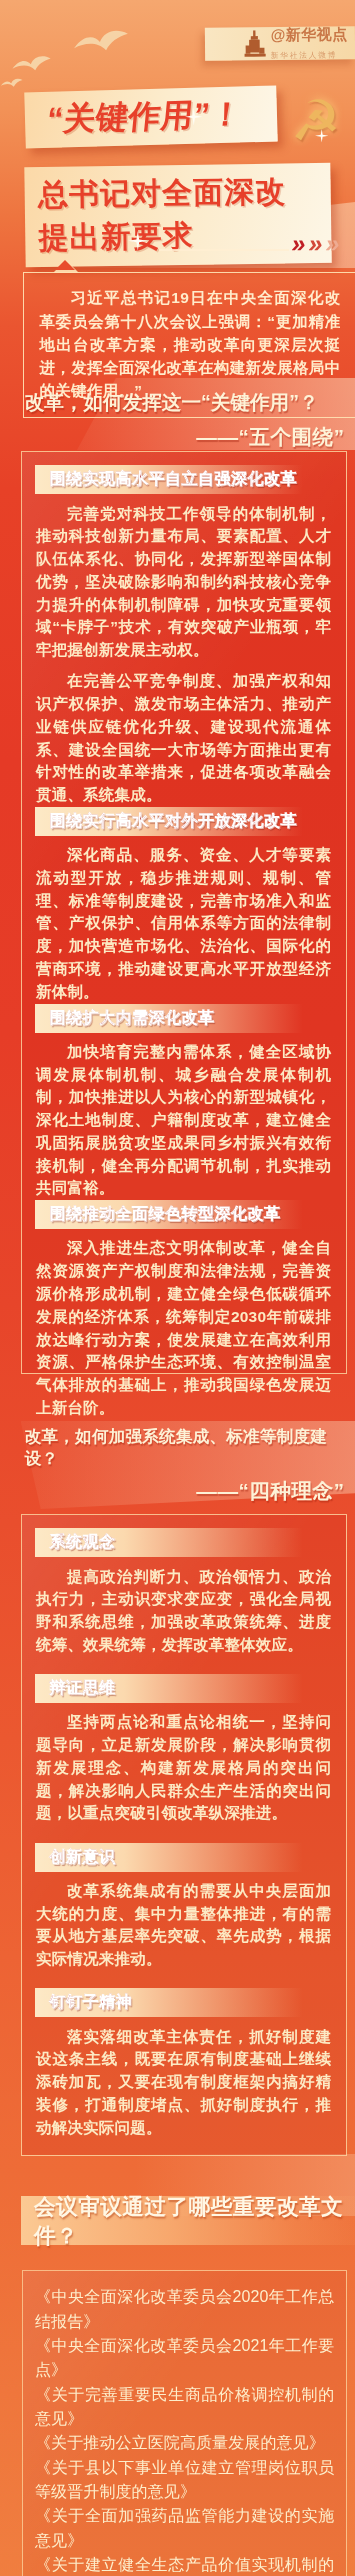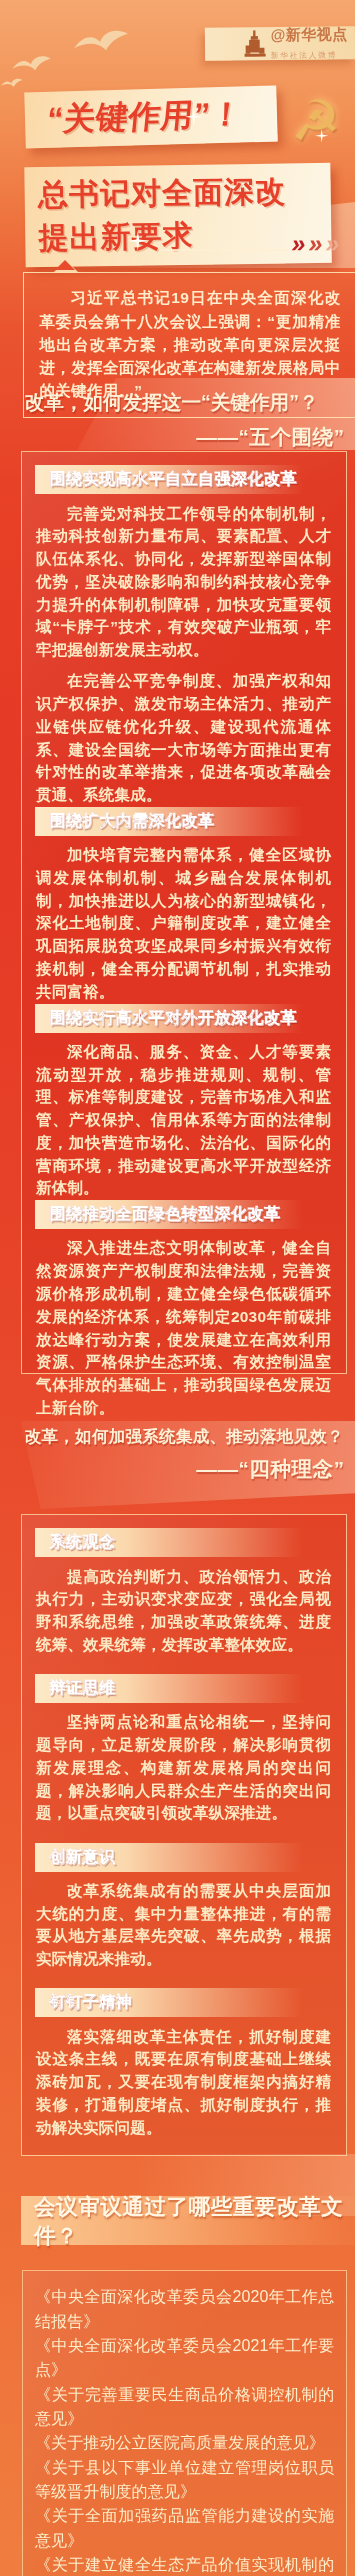--- a/index.html
+++ b/index.html
@@ -176,35 +176,35 @@
 
   <div class="abs card card1">
     <div class="block">
       <div class="block-title">围绕实现高水平自立自强深化改革</div>
       <p class="block-body">完善党对科技工作领导的体制机制，推动科技创新力量布局、要素配置、人才队伍体系化、协同化，发挥新型举国体制优势，坚决破除影响和制约科技核心竞争力提升的体制机制障碍，加快攻克重要领域“卡脖子”技术，有效突破产业瓶颈，牢牢把握创新发展主动权。</p>
     </div>
     <div class="block">
       <p class="block-body">在完善公平竞争制度、加强产权和知识产权保护、激发市场主体活力、推动产业链供应链优化升级、建设现代流通体系、建设全国统一大市场等方面推出更有针对性的改革举措来，促进各项改革融会贯通、系统集成。</p>
     </div>
     <div class="block">
+      <div class="block-title">围绕实行高水平对外开放深化改革</div>
+      <p class="block-body">深化商品、服务、资金、人才等要素流动型开放，稳步推进规则、规制、管理、标准等制度建设，完善市场准入和监管、产权保护、信用体系等方面的法律制度，加快营造市场化、法治化、国际化的营商环境，推动建设更高水平开放型经济新体制。</p>
+    </div>
+    <div class="block">
       <div class="block-title">围绕扩大内需深化改革</div>
       <p class="block-body">加快培育完整内需体系，健全区域协调发展体制机制、城乡融合发展体制机制，加快推进以人为核心的新型城镇化，深化土地制度、户籍制度改革，建立健全巩固拓展脱贫攻坚成果同乡村振兴有效衔接机制，健全再分配调节机制，扎实推动共同富裕。</p>
     </div>
     <div class="block">
-      <div class="block-title">围绕实行高水平对外开放深化改革</div>
-      <p class="block-body">深化商品、服务、资金、人才等要素流动型开放，稳步推进规则、规制、管理、标准等制度建设，完善市场准入和监管、产权保护、信用体系等方面的法律制度，加快营造市场化、法治化、国际化的营商环境，推动建设更高水平开放型经济新体制。</p>
-    </div>
-    <div class="block">
       <div class="block-title">围绕推动全面绿色转型深化改革</div>
       <p class="block-body">深入推进生态文明体制改革，健全自然资源资产产权制度和法律法规，完善资源价格形成机制，建立健全绿色低碳循环发展的经济体系，统筹制定2030年前碳排放达峰行动方案，使发展建立在高效利用资源、严格保护生态环境、有效控制温室气体排放的基础上，推动我国绿色发展迈上新台阶。</p>
     </div>
   </div>
 
   <div class="abs sec-head sec-head-2">
-    <div class="sec-q">改革，如何加强系统集成、推动落地见效？</div>
+    <div class="sec-q">改革，如何加强系统集成、标准等制度建设？</div>
     <div class="sec-a">——“四种理念”</div>
   </div>
 
   <div class="abs card card2">
     <div class="block">
       <div class="block-title">系统观念</div>
       <p class="block-body">提高政治判断力、政治领悟力、政治执行力，主动识变求变应变，强化全局视野和系统思维，加强改革政策统筹、进度统筹、效果统筹，发挥改革整体效应。</p>
     </div>
     <div class="block">
       <div class="block-title">辩证思维</div>

